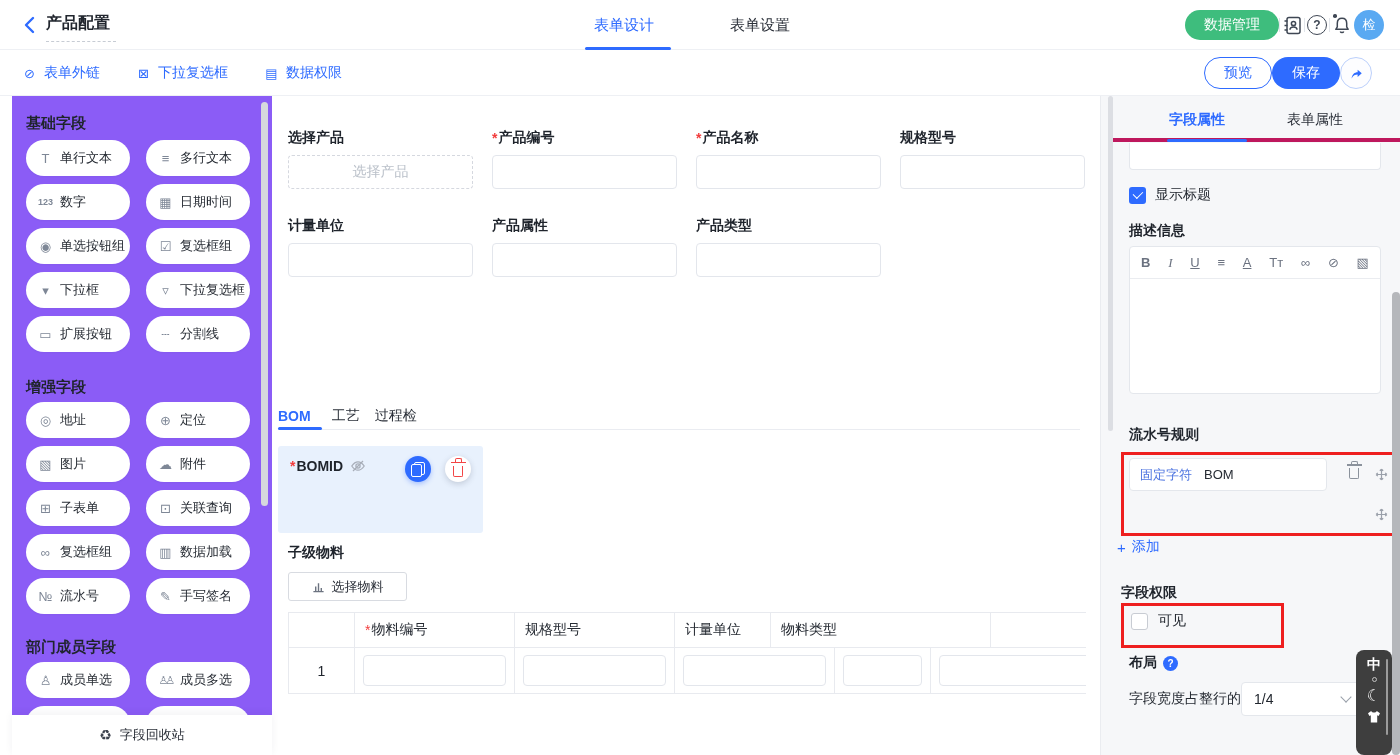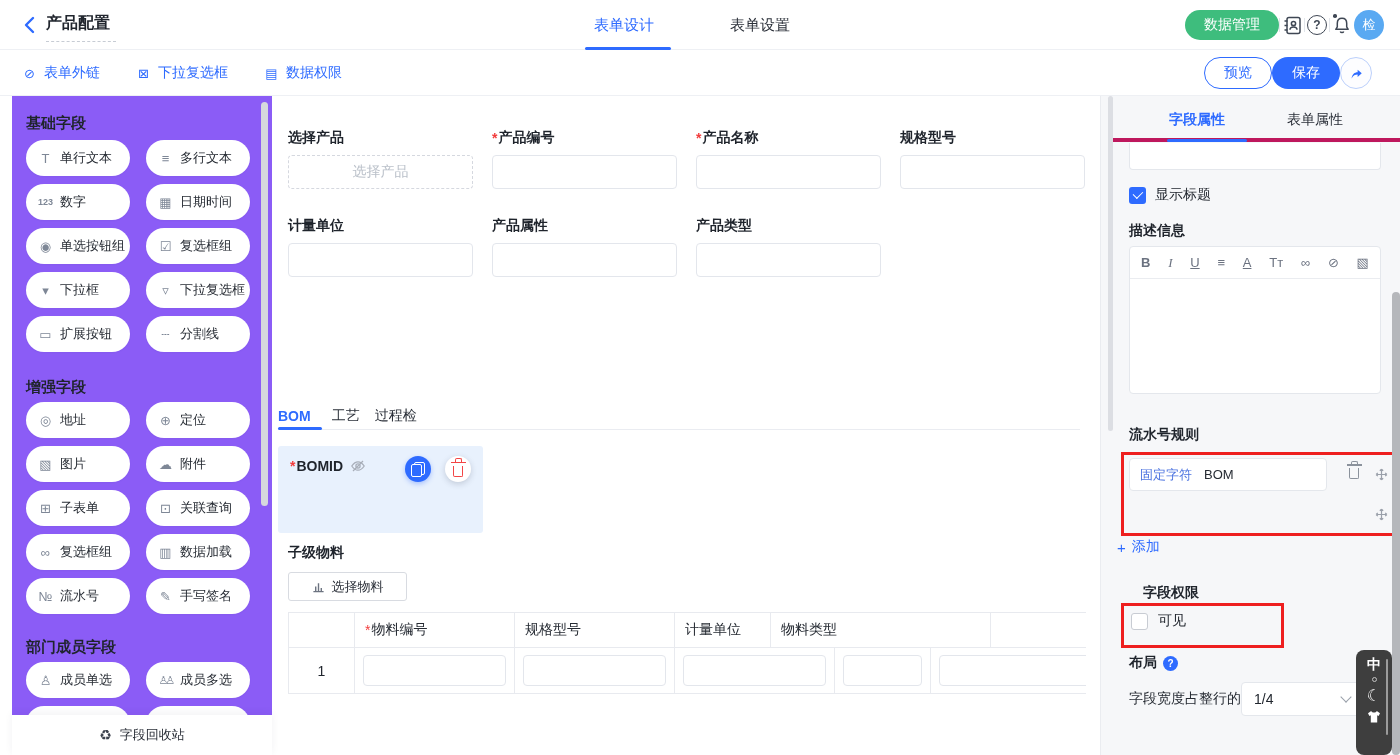--- a/index.html
+++ b/index.html
@@ -108,21 +108,21 @@
 .redbox2{left:20px;top:507px;width:163px;height:45px}
 .rrule{position:absolute;left:28px;width:198px;height:33px;background:#fff;border:1px solid #e4e7ec;border-radius:4px;display:flex;align-items:center;padding:0 10px;gap:12px;font-size:13px;cursor:pointer;white-space:nowrap;overflow:hidden}
 .rr1{top:362px}.rr2{top:402px}
 .rtype{color:#4d74e0}
 .rval{color:#262b33}
 .rtrash{position:absolute;left:248px;top:368px;color:#8b929c;cursor:pointer}
 .rmove{position:absolute;cursor:grab;display:flex}
 .rm1{left:274px;top:372px}.rm2{left:274px;top:412px}
 .addrow{position:absolute;left:16px;top:442px;display:flex;align-items:center;gap:6px;color:#2e6bff;font-size:14px;cursor:pointer}
 .addplus{font-size:15px}
-.pl-perm{left:42px;top:488px}
+.pl-perm{left:20px;top:488px}
 .chkrow2{position:absolute;left:30px;top:516px;display:flex;align-items:center;gap:10px;font-size:14px}
 .pl-layout{left:28px;top:558px;display:flex;align-items:center;gap:6px}
 .qblue{width:15px;height:15px;border-radius:50%;background:#2e6bff;color:#fff;font-size:10px;font-weight:700;display:flex;align-items:center;justify-content:center;cursor:pointer}
 .wlabel{position:absolute;left:28px;top:594px;font-size:14px;color:#262b33}
 .wselect{position:absolute;left:140px;top:586px;width:122px;height:34px;background:#fff;border:1px solid #e4e7ec;border-radius:4px;display:flex;align-items:center;justify-content:space-between;padding:0 12px;font-size:14px;cursor:pointer}
 .chev{width:8px;height:8px;border-right:1.6px solid #9aa0aa;border-bottom:1.6px solid #9aa0aa;transform:rotate(45deg);margin-top:-4px}
 
 .widget{position:absolute;left:1356px;top:650px;width:36px;height:105px;background:#3e3e3e;border-radius:8px;z-index:40;display:flex;flex-direction:column;align-items:center;padding-top:7px;gap:6px;color:#fff}
 .wlang{font-size:14px;font-weight:700;cursor:pointer;line-height:1}
 .wdot{width:5px;height:5px;border:1px solid #c2c2c2;border-radius:50%}

